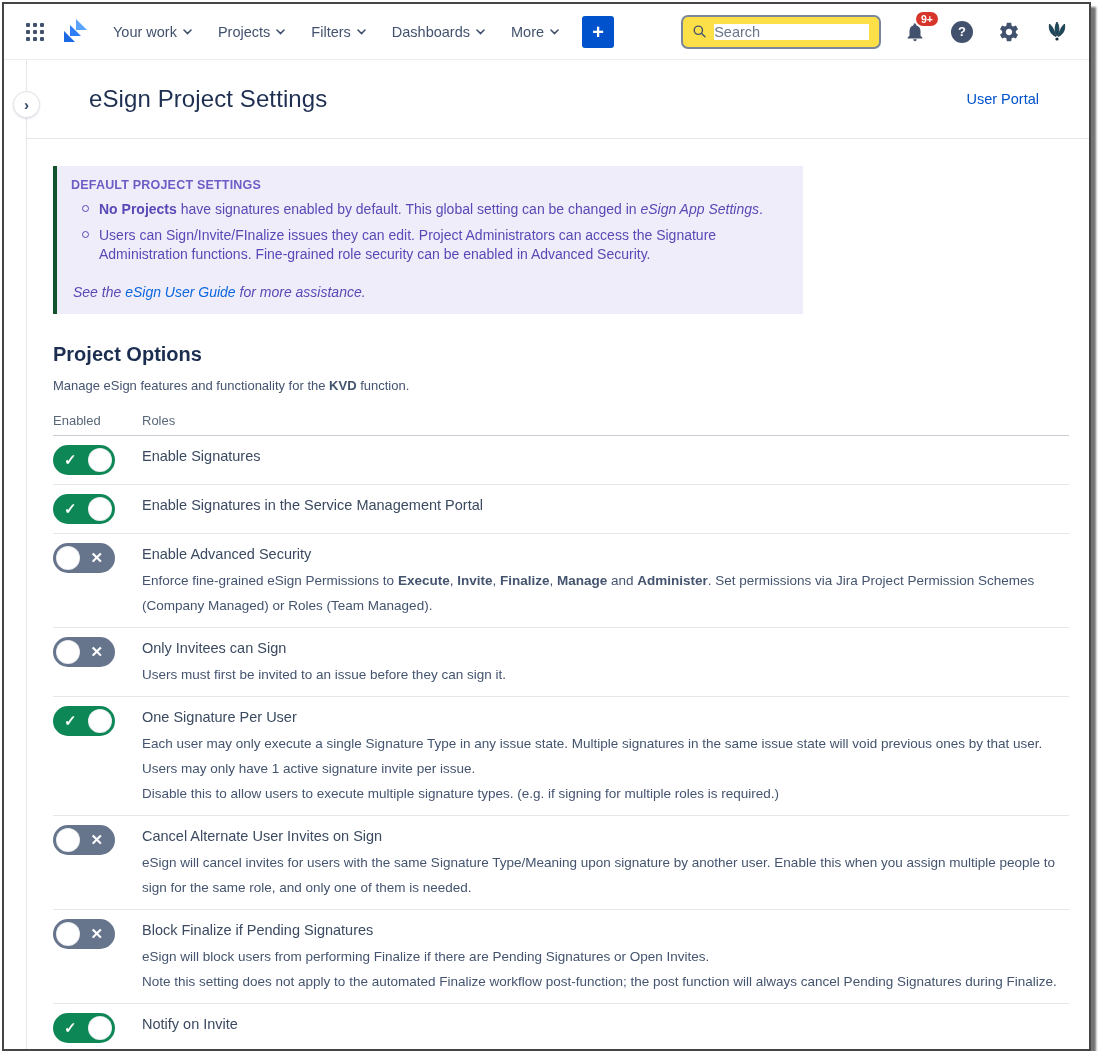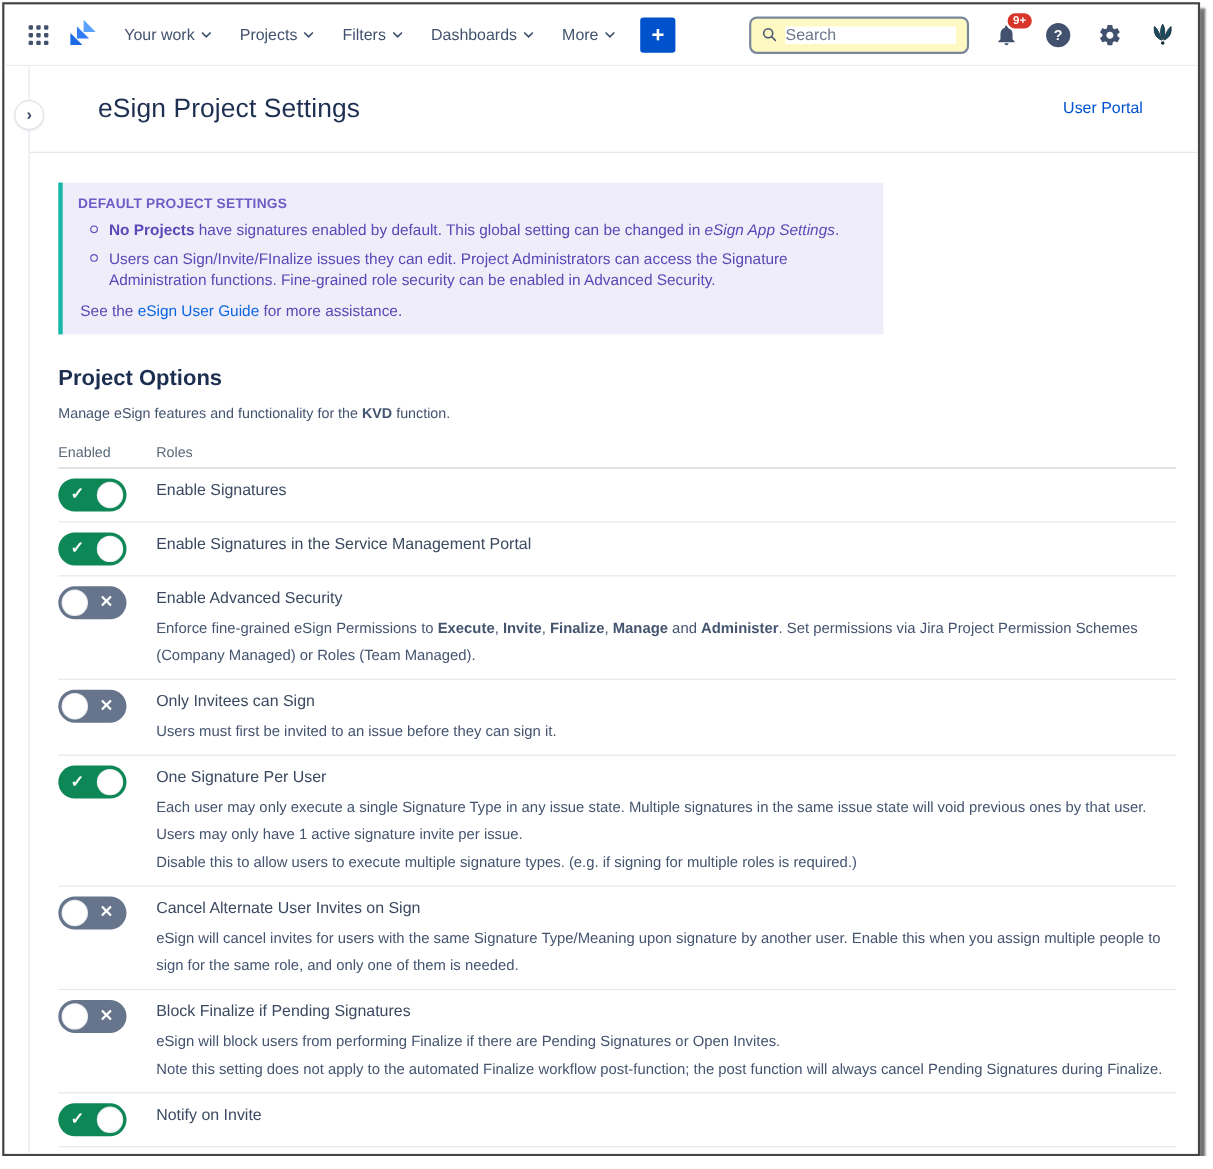--- a/index.html
+++ b/index.html
@@ -37,21 +37,21 @@
   .create-btn {
     width: 32px; height: 32px; margin-left: 8px;
     background:#0052CC; color:#fff; border:none; border-radius:3px;
     font-size: 20px; line-height: 30px; cursor:pointer; font-weight:600;
   }
   .nav-right { margin-left:auto; display:flex; align-items:center; gap:21px; }
   .search-box {
     display:flex; align-items:center; gap:8px;
     width: 200px; height: 34px;
     border: 2px solid #7A869A; border-radius: 7px;
-    padding: 0 10px; background:#fef9c3;
+    padding: 0 10px; background:#fde047;
   }
   .search-box input {
     border:none; outline:none; width:100%;
     font-family:"Liberation Sans", sans-serif;
     font-size:14.5px; color:#42526E;
   }
   .search-box input::placeholder { color:#6B778C; }
   .icon-btn { position:relative; background:none; border:none; cursor:pointer; padding:2px; display:flex; }
   .badge {
     position:absolute; top:-9px; left:12px;
@@ -86,32 +86,32 @@
   }
   .page-title { font-size: 24px; font-weight:400; color:#1E2F51; letter-spacing:.1px; }
   .user-guide { color:#0052CC; font-size:14.5px; text-decoration:none; cursor:pointer; }
 
   .scroll-area { padding: 27px 24px 0 26px; }
 
   
   .info-panel {
     width: 750px;
     background: #EFEDFA;
-    border-left: 4px solid #14b8a6;
+    border-left: 4px solid #14532d;
     padding: 12px 18px 14px 14px;
     color:#5849B6;
   }
   .info-heading { font-size:12.5px; font-weight:600; color:#6C5DC6; letter-spacing:.2px; margin-bottom:8px; }
   .info-bullets { list-style:none; }
   .info-bullets li { display:flex; gap:10px; margin:0 0 7px 11px; font-size:14px; line-height:19px; }
   .bullet-marker {
     flex:none; width:7px; height:7px; margin-top:5px;
     border:1.5px solid #5849B6; border-radius:50%;
   }
-  .info-footer { margin:10px 0 0 2px; font-size:14px; }
+  .info-footer { margin:20px 0 0 2px; font-size:14px;font-style:italic; }
   .ilink { color:#0B66E0; text-decoration:none; cursor:pointer; }
 
   
   .po-title { margin-top:29px; font-size:20px; font-weight:700; color:#1C2E50; }
   .po-subtitle { margin-top:12px; font-size:13px; color:#44546F; }
 
   .opt-table { margin-top:20px; width: 1016px; }
   .opt-head {
     display:flex; font-size:13px; color:#596879;
     padding-bottom:7px; border-bottom:1.5px solid #C8CDD4;

